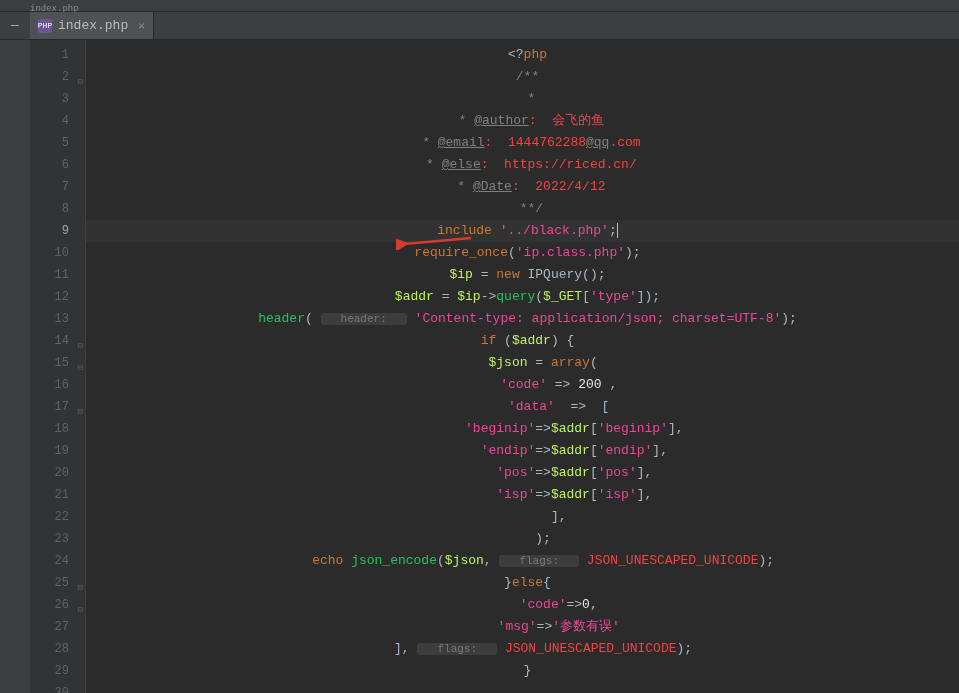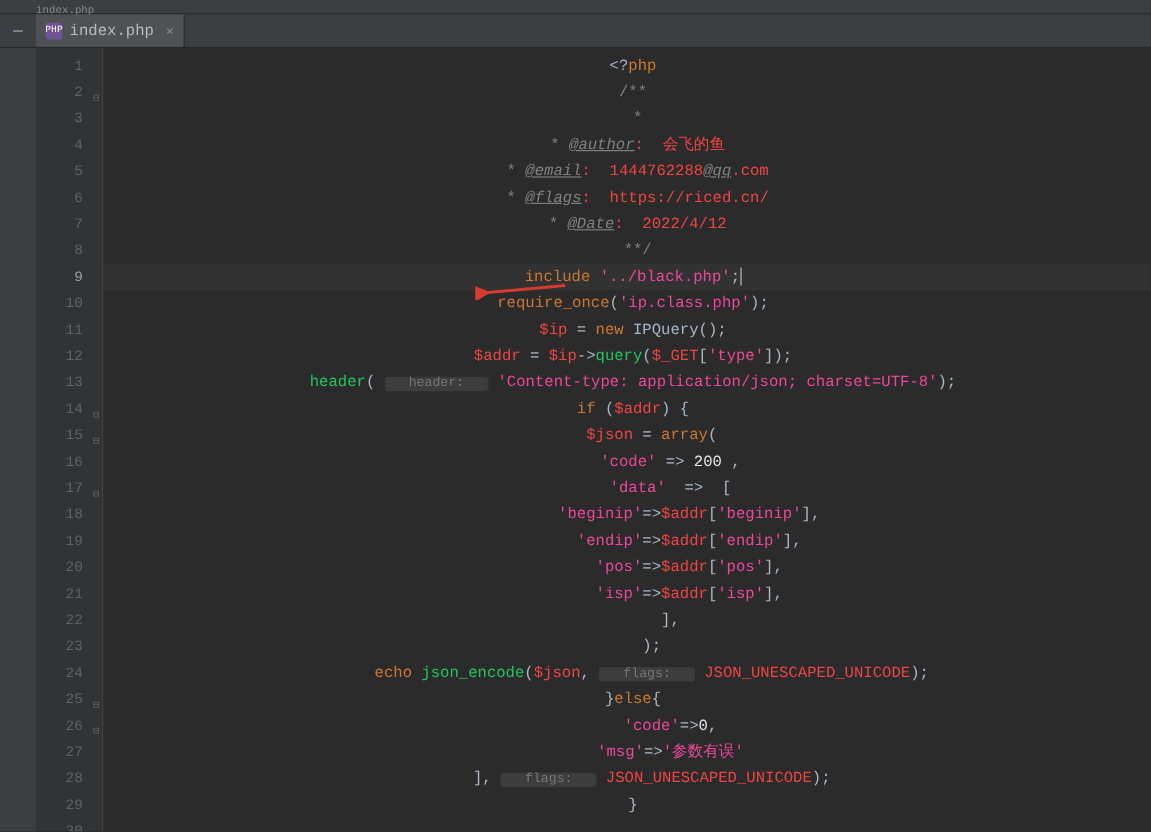--- a/index.html
+++ b/index.html
@@ -92,23 +92,23 @@
   padding-left: 10px;
   white-space: pre;
   font-family: 'Consolas', 'Monaco', 'Courier New', monospace;
   text-align: center;
 }
 .code-line.highlighted { background: #323232; }
 .k { color: #cc7832; }
 .s { color: #ec4899; margin-top: 28px; }
 .c { color: #808080; }
 .ci { color: #ef4444; }
-.cu { color: #808080; font-style: italic; text-decoration: underline; }
+.cu { color: #808080; text-decoration: underline; }
 .n { color: #e5e5e5; }
-.v { color: #ef4444; }
+.v { color: #bef264; }
 .f { color: #22c55e; }
 .p { color: #a9b7c6; }
 .hint { background:#3d3d3d; color:#787878; border-radius:3px; padding:0 20px; font-size:11px;}
 .arrow {
   position: absolute;
   left: 310px;
   top: 180px;
   pointer-events: none;
 }
 .cursor { border-left: 1px solid #bbbbbb; }
@@ -170,21 +170,21 @@
             <polygon points="8,0 0,4 8,8" fill="#d63b2f"></polygon>
           </marker>
         </defs>
       <line x1="75" y1="18" x2="8" y2="24" stroke="#d63b2f" stroke-width="2.5" marker-end="url(#ah)"></line>
     </svg>
   <div class="code-line"><span class="p">&lt;?</span><span class="k">php</span></div>
       <div class="code-line"><span class="c">/**</span></div>
       <div class="code-line"><span class="c"> *</span></div>
       <div class="code-line"><span class="c"> * </span><span class="cu">@author</span><span class="ci">:  会飞的鱼</span></div>
       <div class="code-line"><span class="c"> * </span><span class="cu">@email</span><span class="ci">:  1444762288</span><span class="cu">@qq</span><span class="ci">.com</span></div>
-      <div class="code-line"><span class="c"> * </span><span class="cu">@flags</span><span class="ci">:  https://riced.cn/</span></div>
+      <div class="code-line"><span class="c"> * </span><span class="cu">@else</span><span class="ci">:  https://riced.cn/</span></div>
       <div class="code-line"><span class="c"> * </span><span class="cu">@Date</span><span class="ci">:  2022/4/12</span></div>
       <div class="code-line"><span class="c"> **/</span></div>
       <div class="code-line highlighted"><span class="k">include </span><span class="s">'../black.php'</span><span class="p">;</span><span class="cursor"></span></div>
       <div class="code-line"><span class="k">require_once</span><span class="p">(</span><span class="s">'ip.class.php'</span><span class="p">);</span></div>
       <div class="code-line"><span class="v">$ip</span><span class="p"> = </span><span class="k">new </span><span class="p">IPQuery();</span></div>
       <div class="code-line"><span class="v">$addr</span><span class="p"> = </span><span class="v">$ip</span><span class="p">-&gt;</span><span class="f">query</span><span class="p">(</span><span class="v">$_GET</span><span class="p">[</span><span class="s">'type'</span><span class="p">]);</span></div>
       <div class="code-line"><span class="f">header</span><span class="p">( </span><span class="hint">header:</span><span class="p"> </span><span class="s">'Content-type: application/json; charset=UTF-8'</span><span class="p">);</span></div>
       <div class="code-line"><span class="k">if </span><span class="p">(</span><span class="v">$addr</span><span class="p">) {</span></div>
       <div class="code-line"><span class="p">    </span><span class="v">$json</span><span class="p"> = </span><span class="k">array</span><span class="p">(</span></div>
       <div class="code-line"><span class="p">        </span><span class="s">'code'</span><span class="p"> =&gt; </span><span class="n">200</span><span class="p"> ,</span></div>

